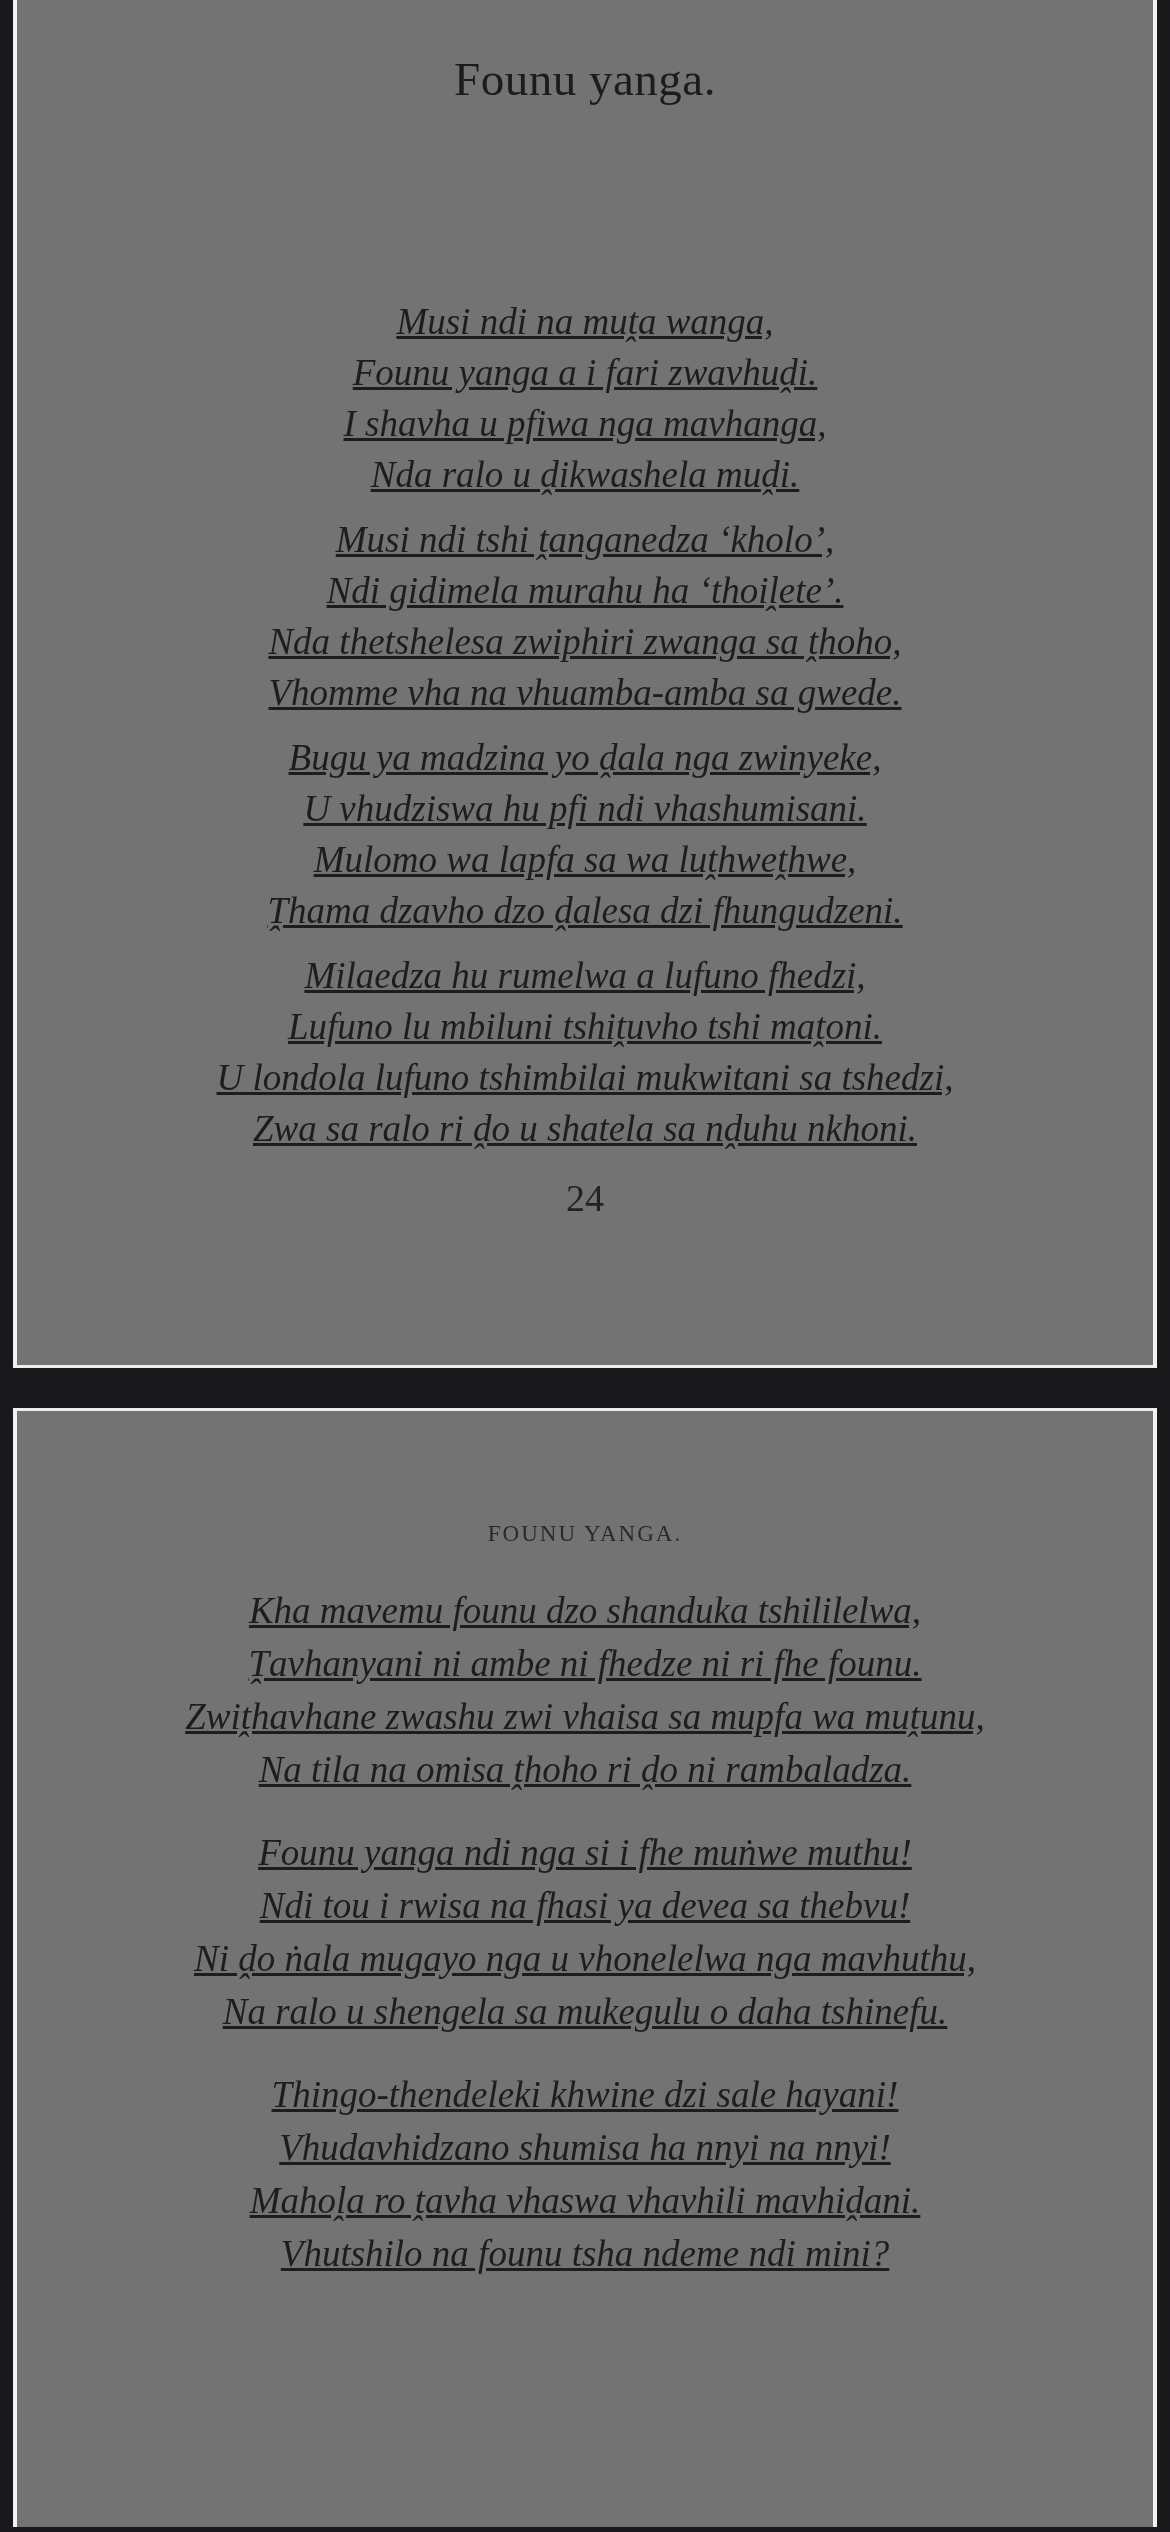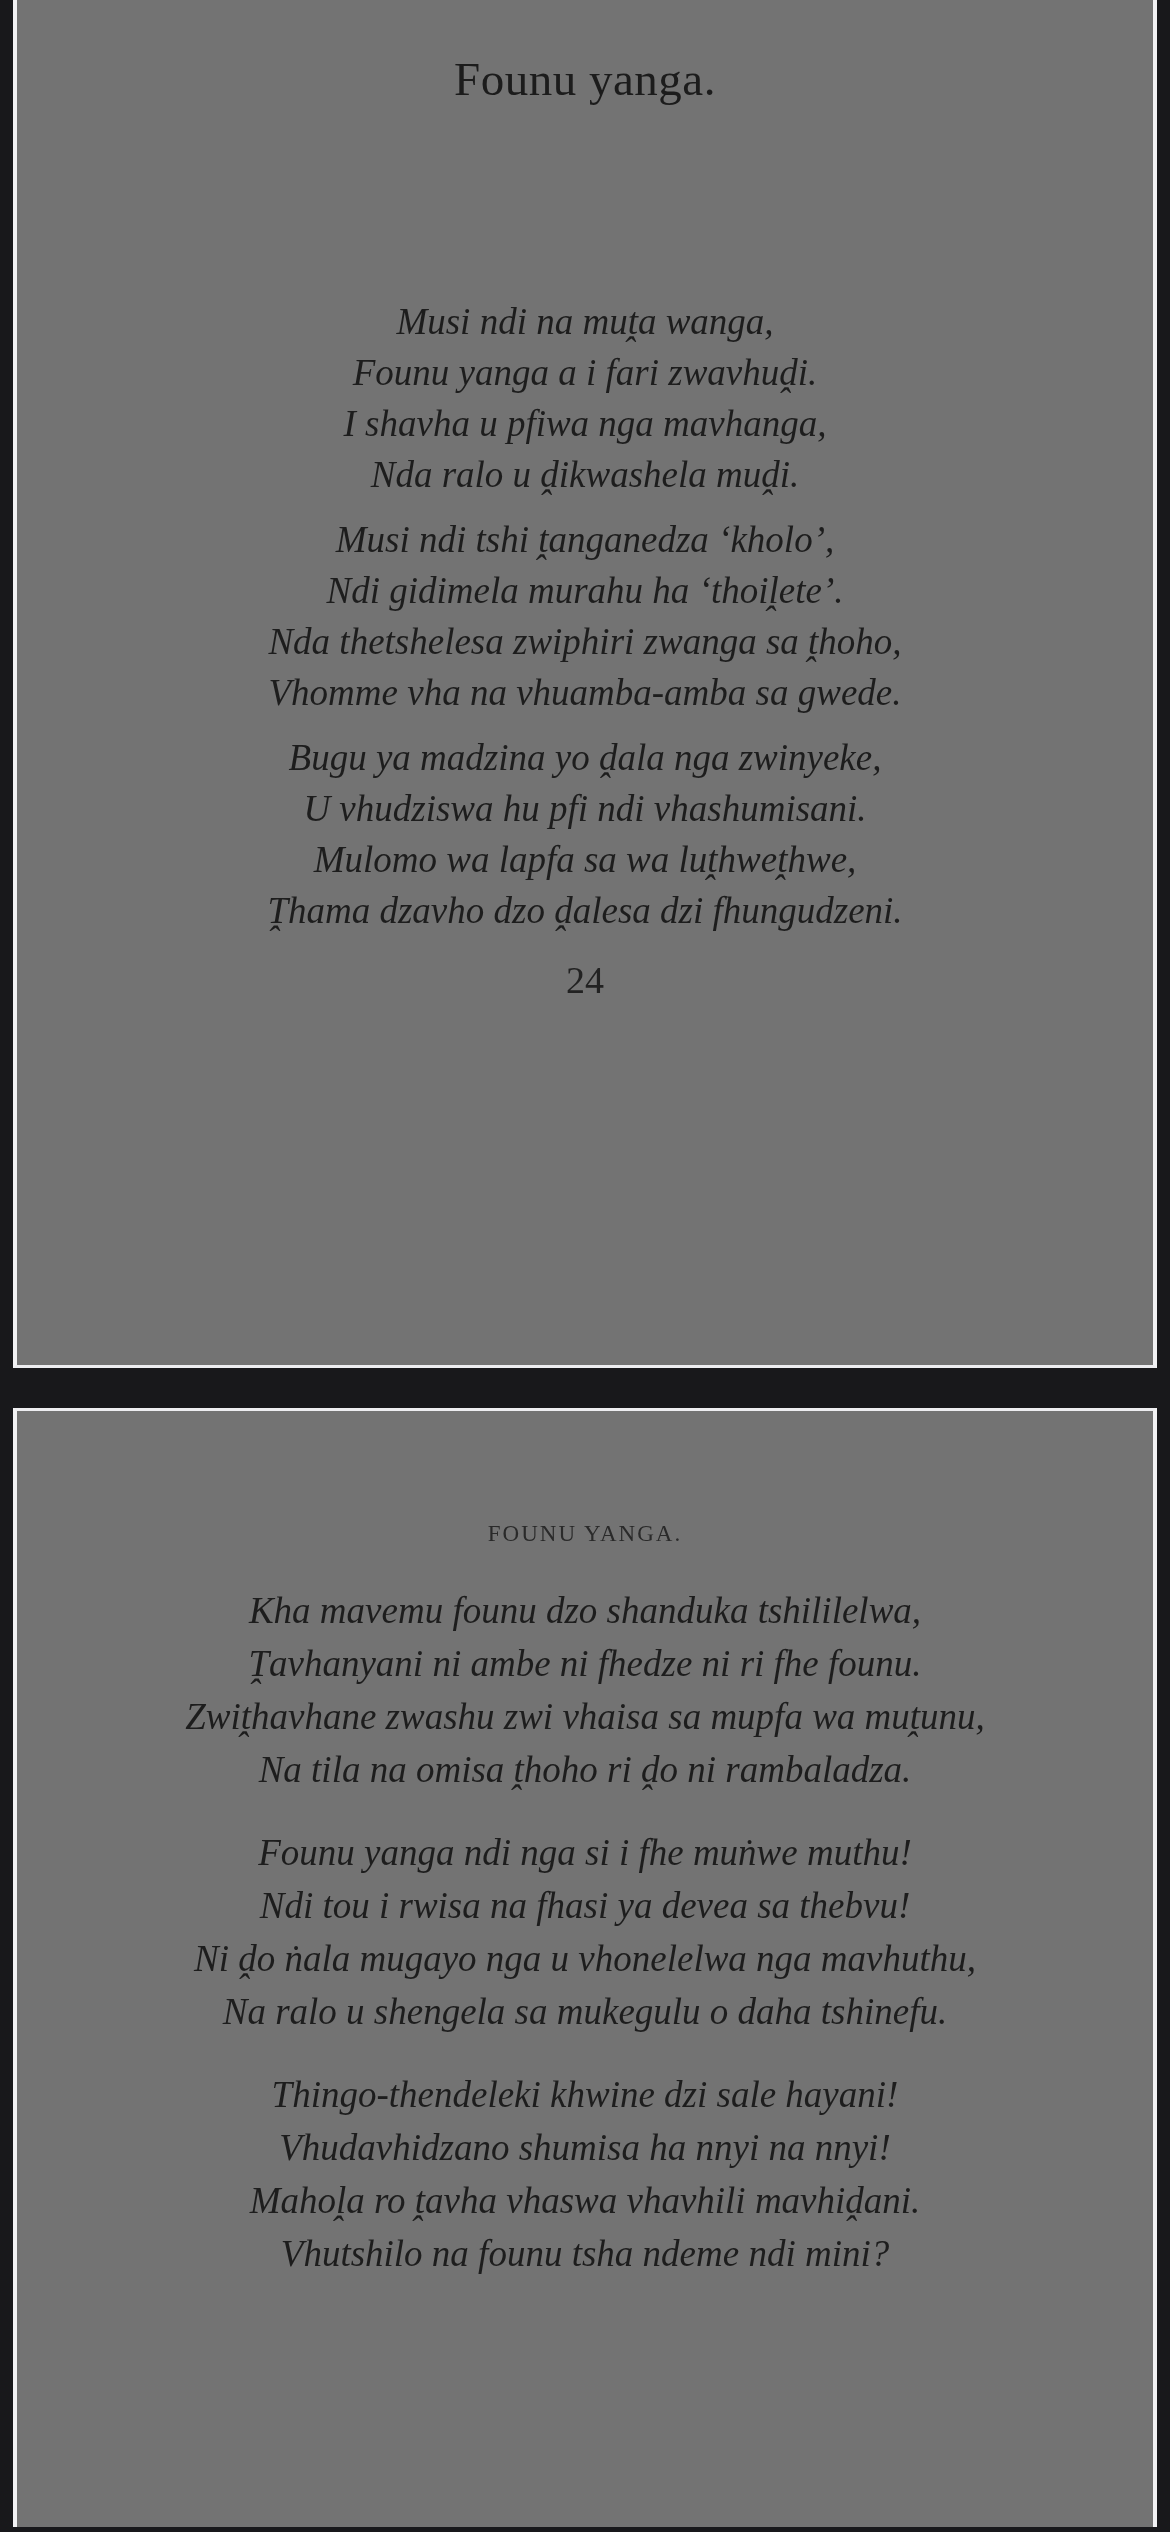--- a/index.html
+++ b/index.html
@@ -44,20 +44,21 @@
     font-size: 23px;
     line-height: 26px;
     letter-spacing: 2px;
     color: #2a2a2a;
   }
   .stanza {
     text-align: center;
     font-style: italic;
     font-size: 37px;
     color: #1d1d1d;
+    text-decoration: underline;
   }
   .page-1 .stanza { line-height: 51px; }
   .page-2 .stanza { line-height: 53px; }
   .page-1 .stanza.first { margin-top: 190px; }
   .page-1 .stanza + .stanza { margin-top: 14px; }
   .page-2 .stanza.first { margin-top: 37px; }
   .page-2 .stanza + .stanza { margin-top: 30px; }
   .page-number {
     margin-top: 22px;
     text-align: center;
@@ -83,20 +84,26 @@
         <div class="line">Ndi gidimela murahu ha ‘thoiḽete’.</div>
         <div class="line">Nda thetshelesa zwiphiri zwanga sa ṱhoho,</div>
         <div class="line">Vhomme vha na vhuamba-amba sa gwede.</div>
       </div>
     <div class="stanza">
         <div class="line">Bugu ya madzina yo ḓala nga zwinyeke,</div>
         <div class="line">U vhudziswa hu pfi ndi vhashumisani.</div>
         <div class="line">Mulomo wa lapfa sa wa luṱhweṱhwe,</div>
         <div class="line">Ṱhama dzavho dzo ḓalesa dzi fhungudzeni.</div>
       </div>
+    <div class="stanza">
+        <div class="line">Milaedza hu rumelwa a lufuno fhedzi,</div>
+        <div class="line">Lufuno lu mbiluni tshiṱuvho tshi maṱoni.</div>
+        <div class="line">U londola lufuno tshimbilai mukwitani sa tshedzi,</div>
+        <div class="line">Zwa sa ralo ri ḓo u shatela sa nḓuhu nkhoni.</div>
+      </div>
     <div class="page-number">24</div>
   </div>
 
   <div class="page-gap"></div>
 
   <div class="page page-2">
     <div class="running-header">FOUNU YANGA.</div>
     <div class="stanza first">
         <div class="line">Kha mavemu founu dzo shanduka tshililelwa,</div>
         <div class="line">Ṱavhanyani ni ambe ni fhedze ni ri fhe founu.</div>

